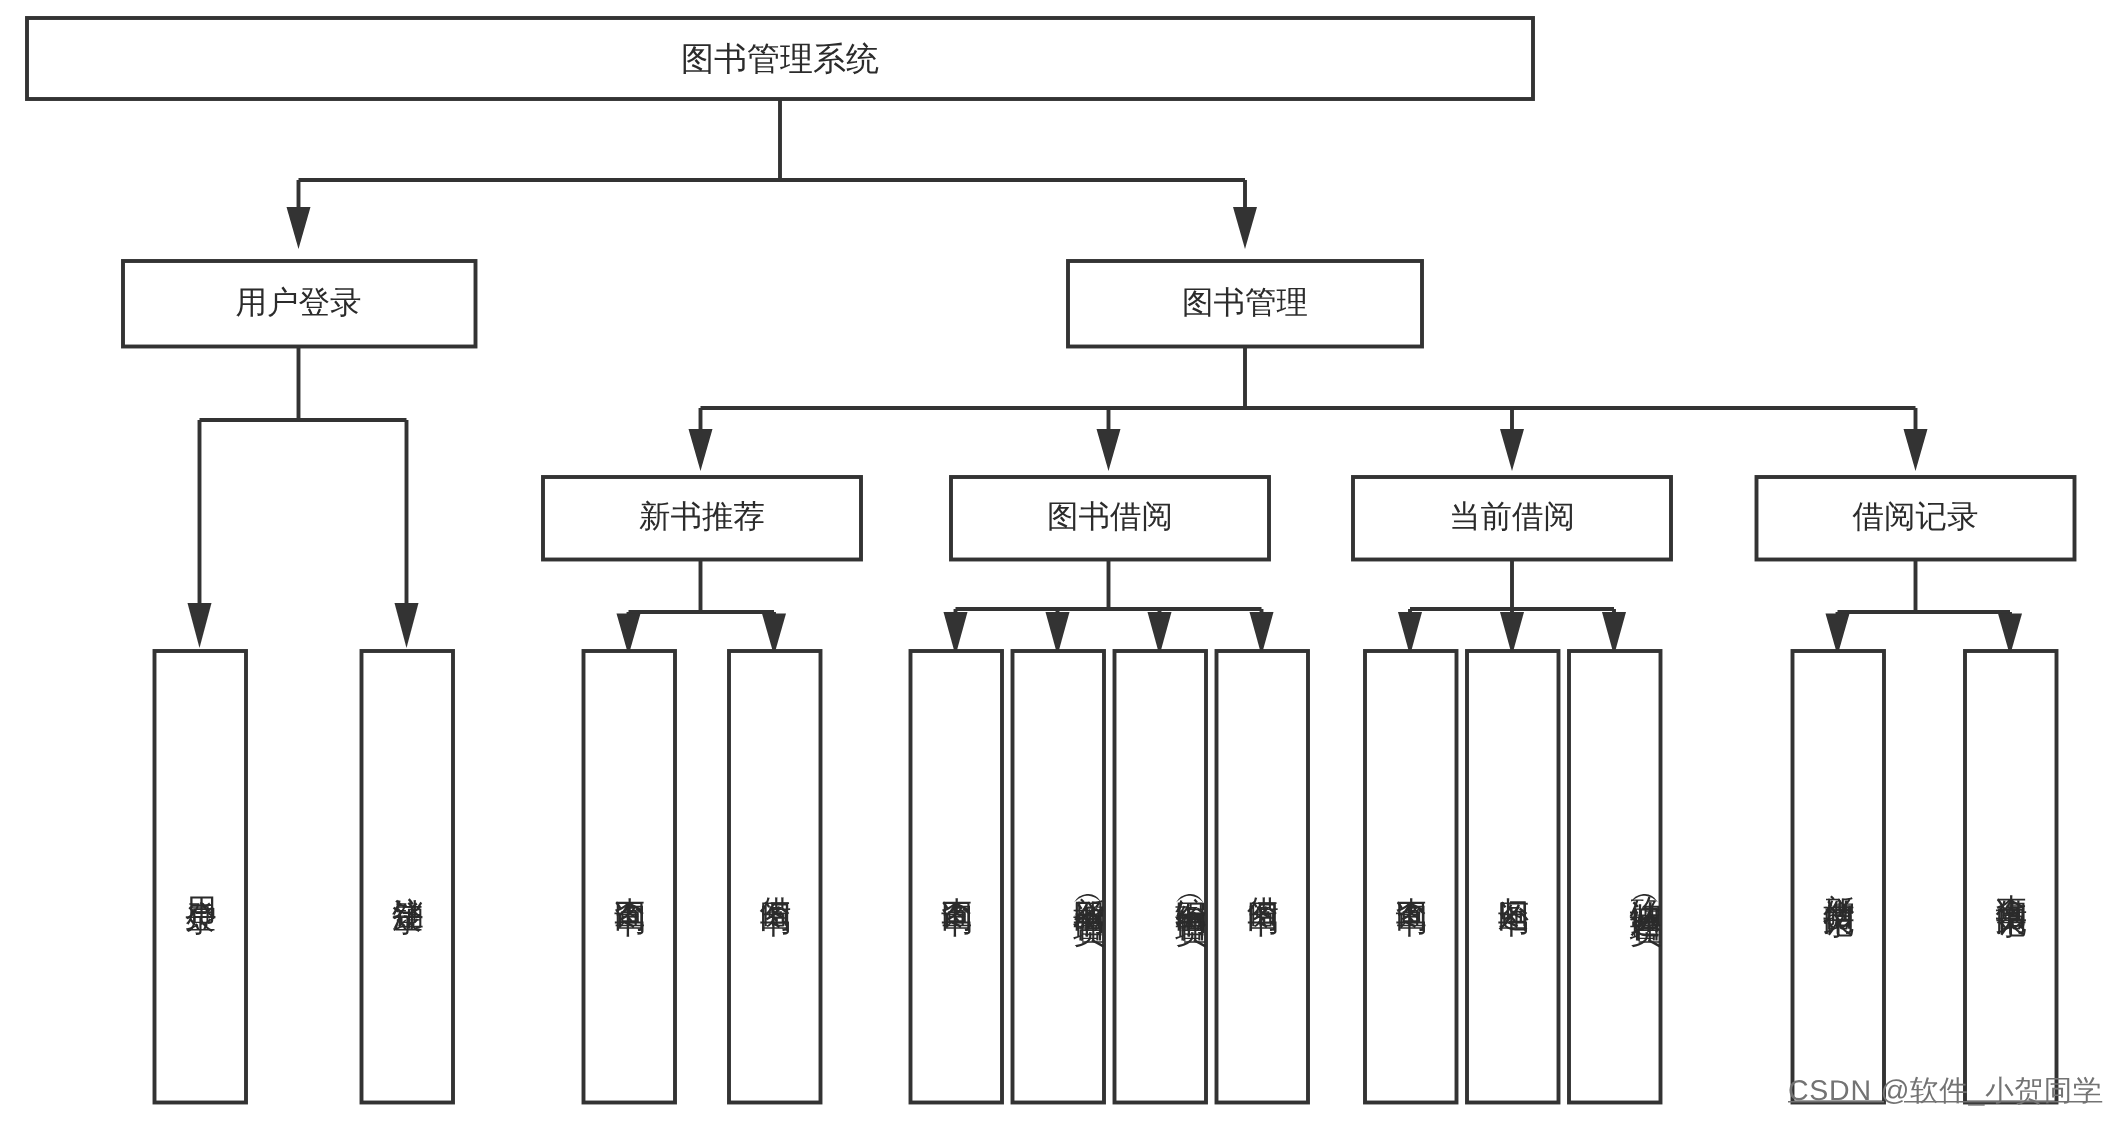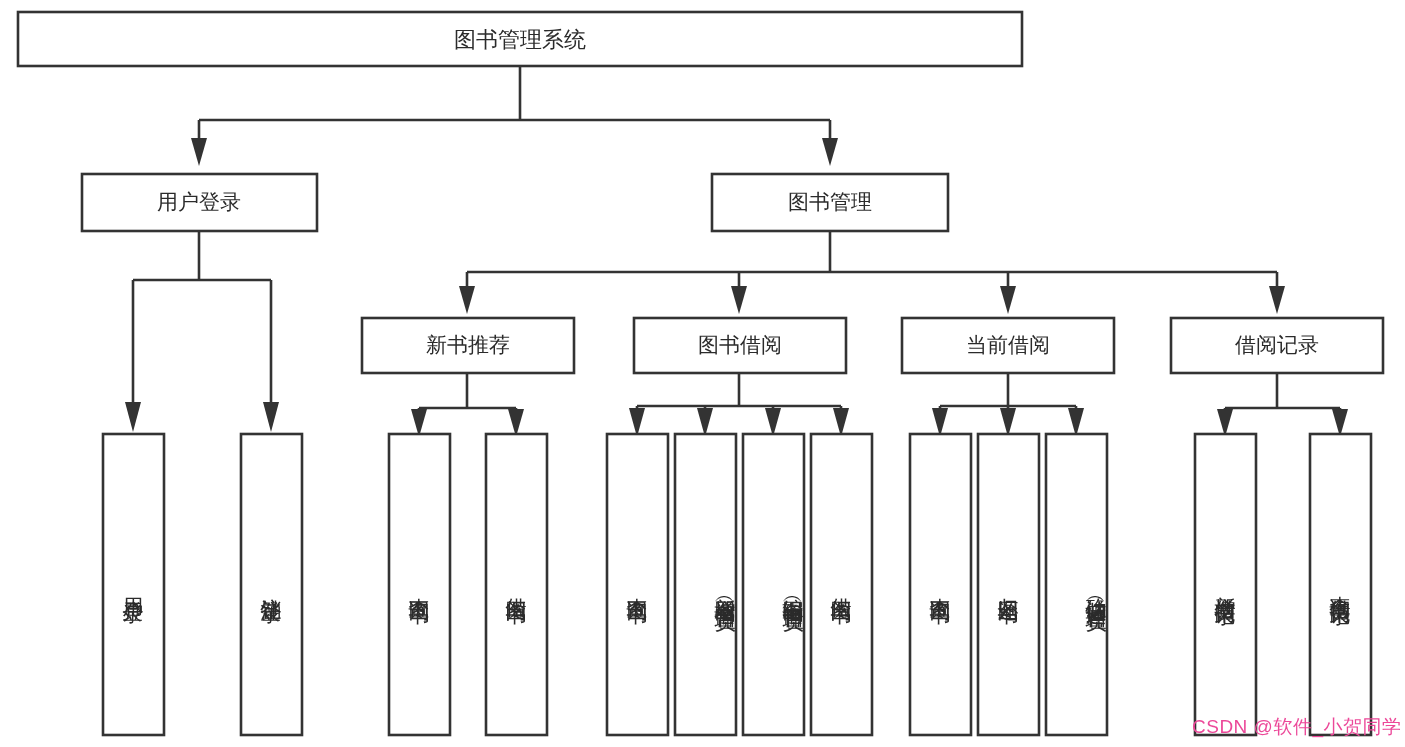--- a/index.html
+++ b/index.html
@@ -68,23 +68,24 @@
     justify-content: center;
     text-align: center;
     pointer-events: none;
   }
   .watermark {
     position: absolute;
     left: 1192px;
     top: 714px;
     font-family: "Liberation Sans", "DejaVu Sans", sans-serif;
     font-size: 19px;
-    color: #ec4899;
+    color: #737373;
     white-space: nowrap;
     letter-spacing: 0.5px;
+    text-decoration: underline;
   }
 </style>
 </head>
 <body>
 
 <div id="diagram-root">
 
   <svg class="diagram-canvas" viewBox="0 0 1405 747">
 
     <g>

